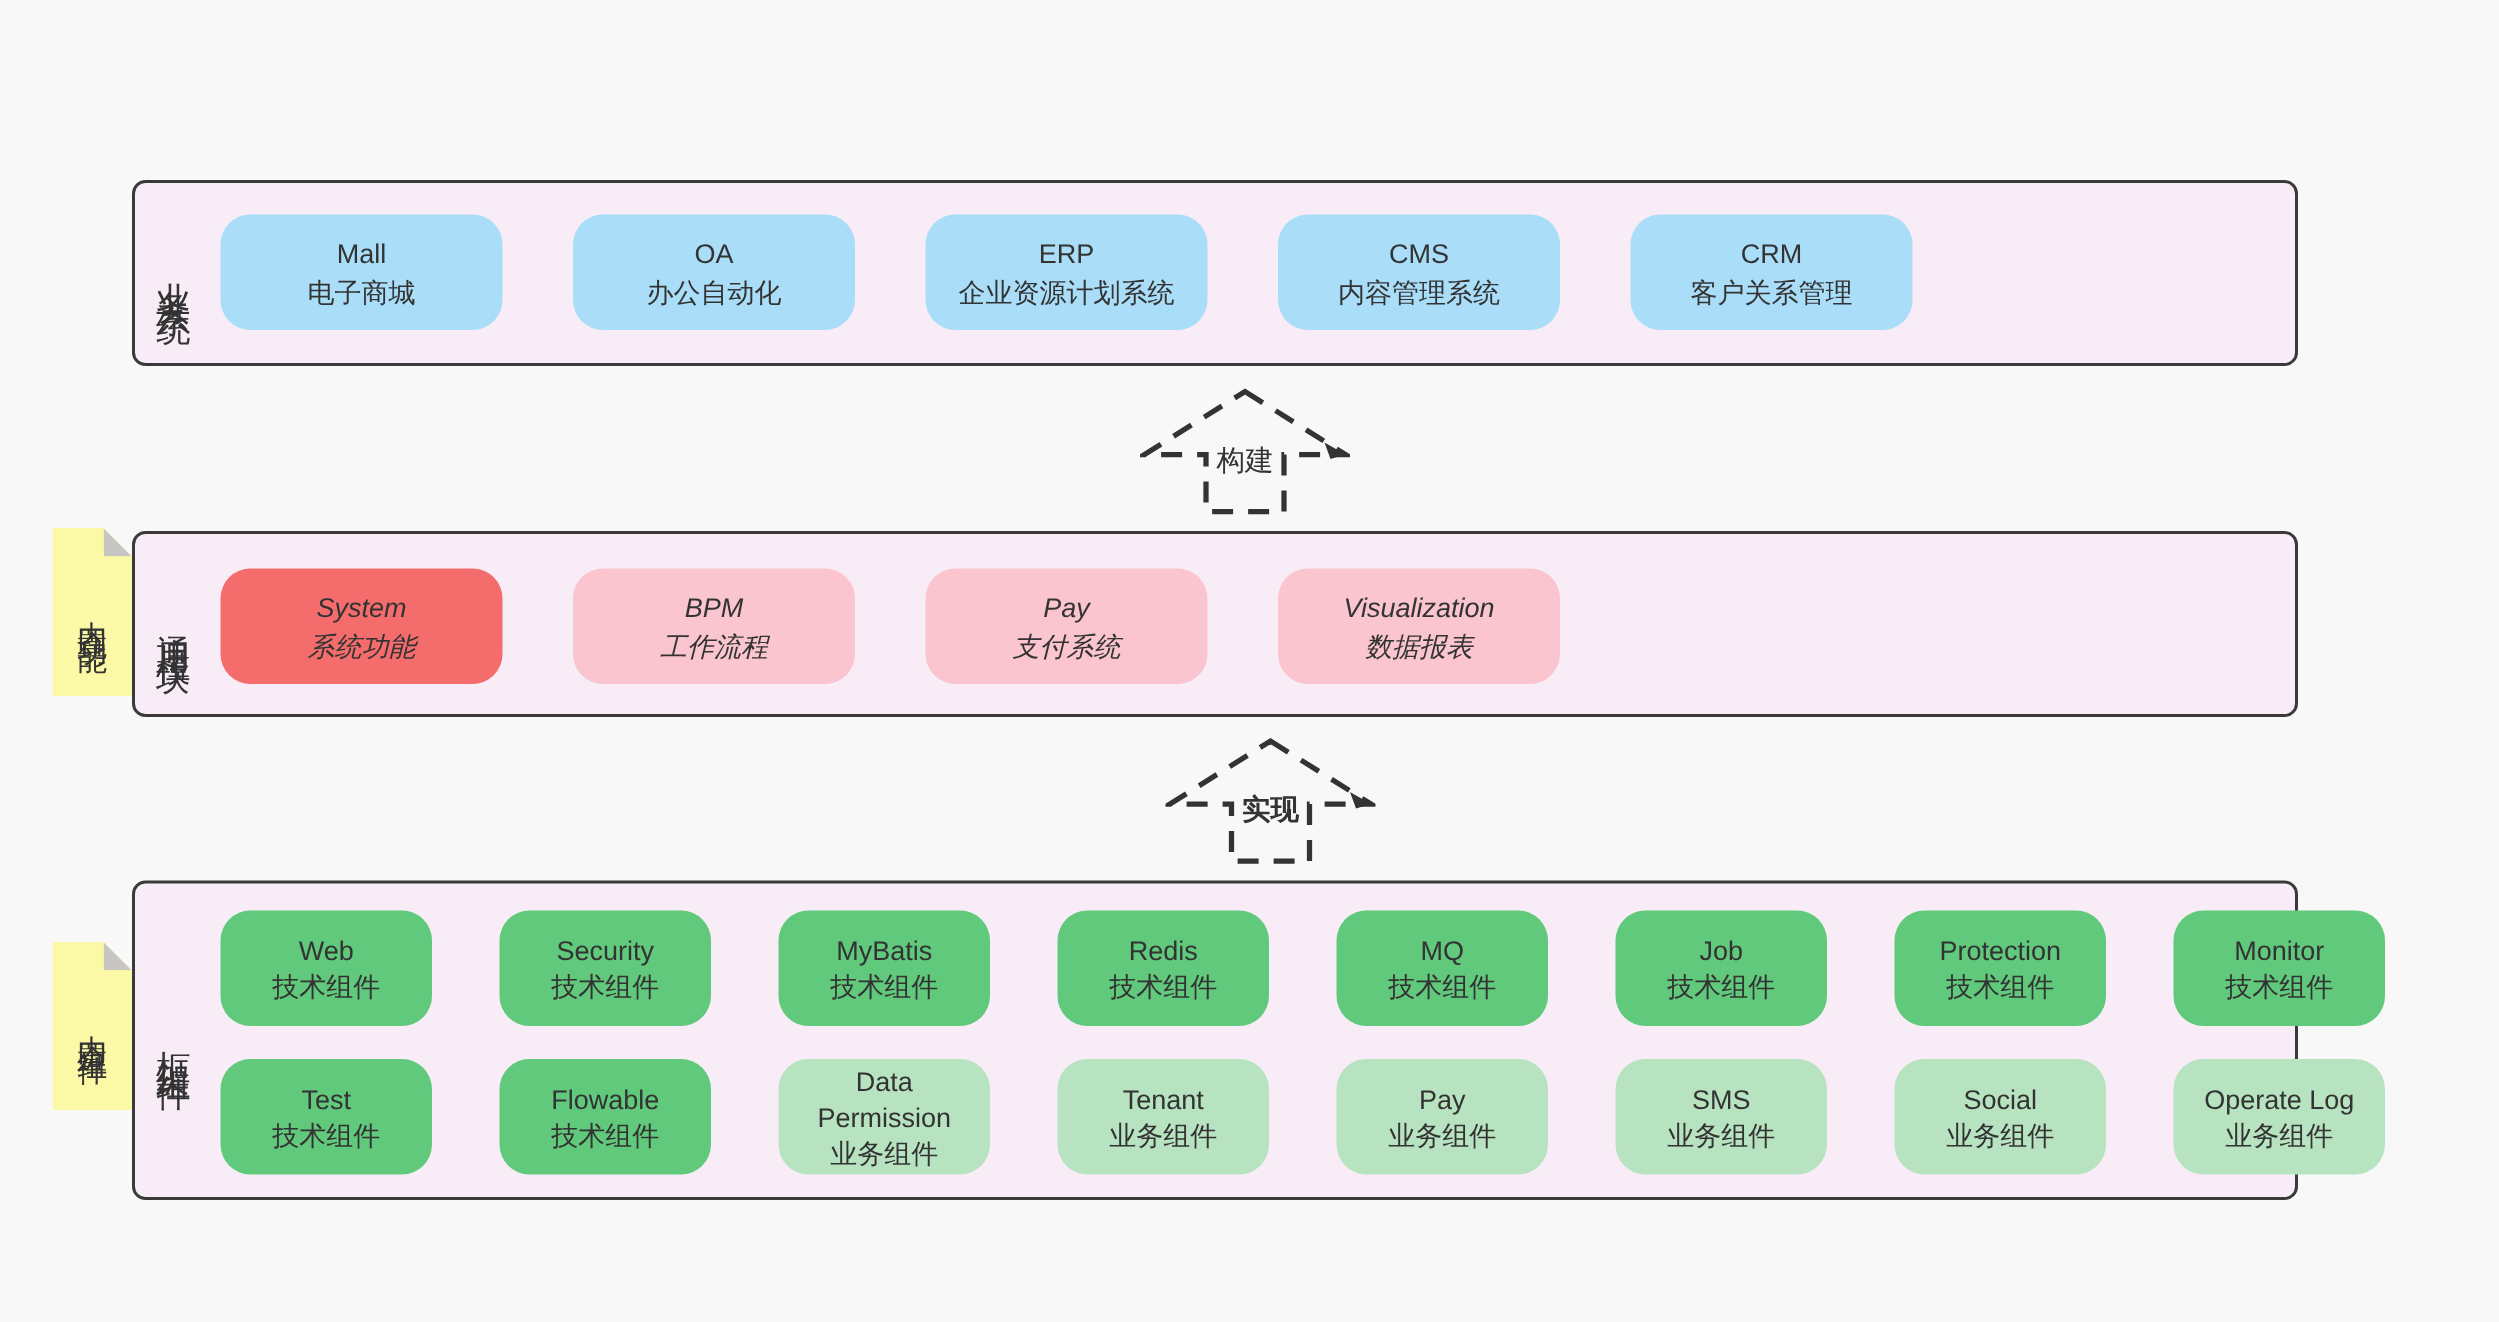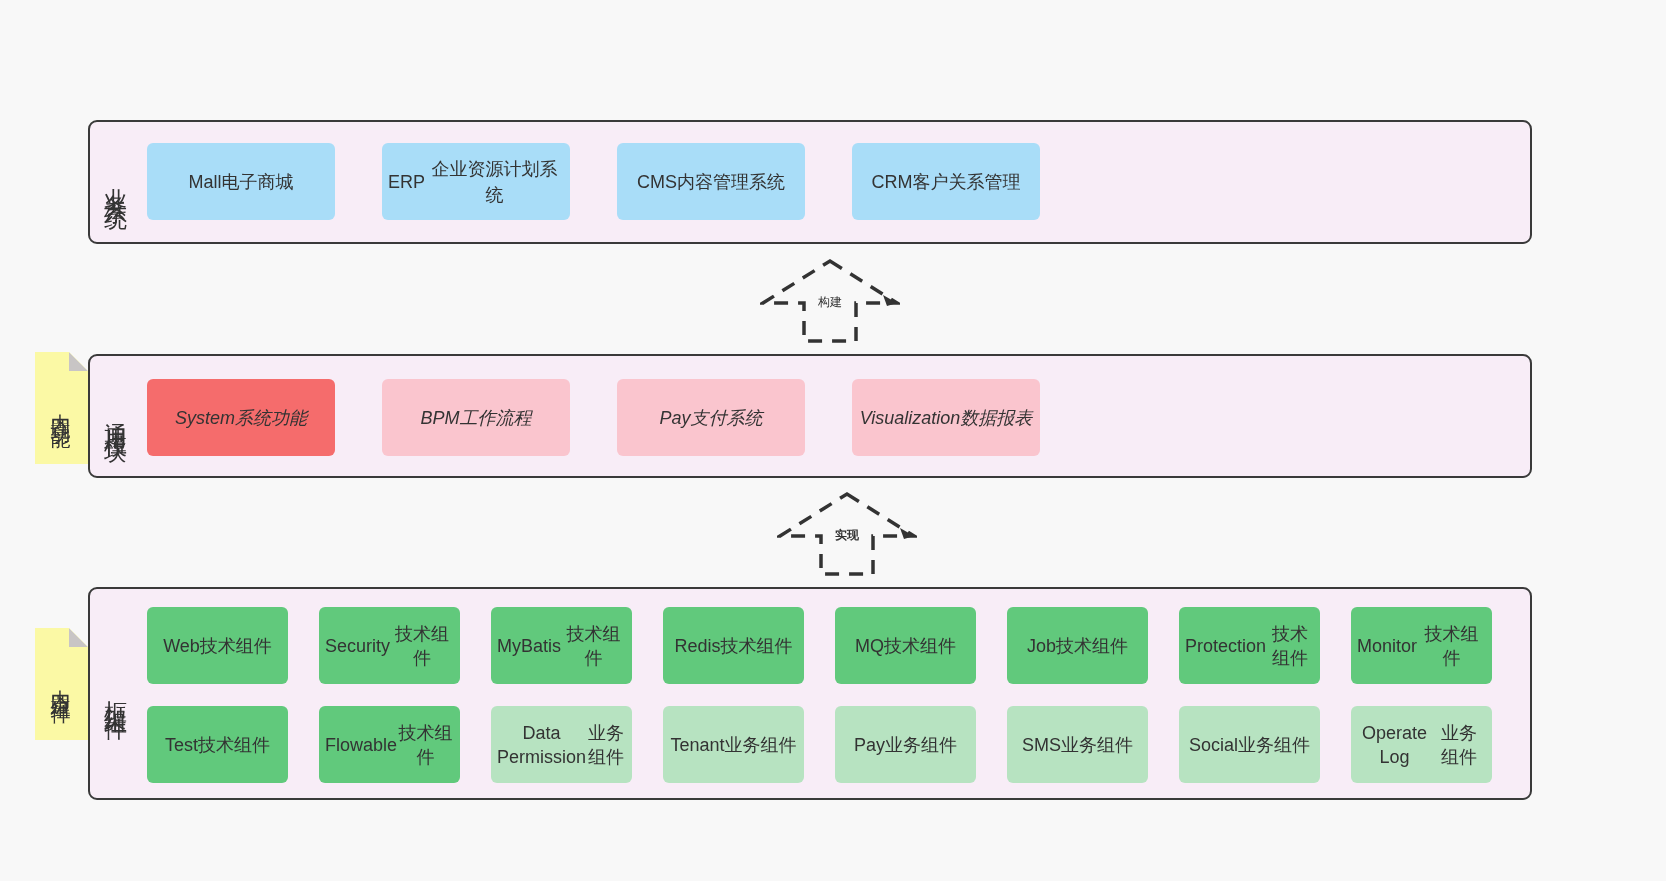--- a/index.html
+++ b/index.html
@@ -32,30 +32,30 @@
     writing-mode:vertical-rl;
     text-orientation:upright;
     font-size:23px;
     letter-spacing:6px;
     color:var(--text,#333);
     white-space:nowrap;
   }
   
   .row{position:absolute;left:57px;display:flex;}
   .row-wide{gap:47px;}
-  .row-narrow{gap:31px;}
+  .row-narrow{gap:45px;}
   .b1-r{top:21px;}
   .b2-r{top:23px;font-style:italic;}
   .b3-r1{top:18px;}
   .b3-r2{top:117px;justify-content:space-between;}
   .box{
     box-sizing:border-box;
     height:77px;
-    border-radius:6px;
-    display:flex;flex-direction:row;
+    border-radius:20px;
+    display:flex;flex-direction:column;
     align-items:center;justify-content:center;
     text-align:center;
     color:var(--text,#333);
     font-size:18px;line-height:26px;
     padding:2px 6px;
   }
   .row-wide .box{width:188px;}
   .row-narrow .box{width:141px;line-height:24px;}
   .box[data-variant="blue"]{background:var(--blue,#a9ddf8);}
   .box[data-variant="red"]{background:var(--red,#f56c6c);}
@@ -92,37 +92,41 @@
   .arrow{position:absolute;width:140px;height:86px;}
   .arrow-1{left:760px;top:258px;}
   .arrow-2{left:777px;top:491px;font-weight:bold;}
   .arrow svg{position:absolute;left:0;top:0;}
   .arrow-label{
     position:absolute;
     left:50%;top:36px;
     transform:translateX(-50%);
     background:var(--page-bg,#f8f8f8);
     padding:0 3px;
-    font-size:12px;
+    font-size:19px;
     color:var(--text,#333);
     white-space:nowrap;
     z-index:2;
   }
 </style>
 </head>
 <body>
 
 <div class="canvas">
 
   <div class="band band-1">
     <div class="band-label">业务系统</div>
     <div class="row row-wide b1-r">
         <div class="box" data-variant="blue">
           <div class="box-title">Mall</div>
           <div class="box-sub">电子商城</div>
+        </div>
+        <div class="box" data-variant="blue">
+          <div class="box-title">OA</div>
+          <div class="box-sub">办公自动化</div>
         </div>
         <div class="box" data-variant="blue">
           <div class="box-title">ERP</div>
           <div class="box-sub">企业资源计划系统</div>
         </div>
         <div class="box" data-variant="blue">
           <div class="box-title">CMS</div>
           <div class="box-sub">内容管理系统</div>
         </div>
         <div class="box" data-variant="blue">

